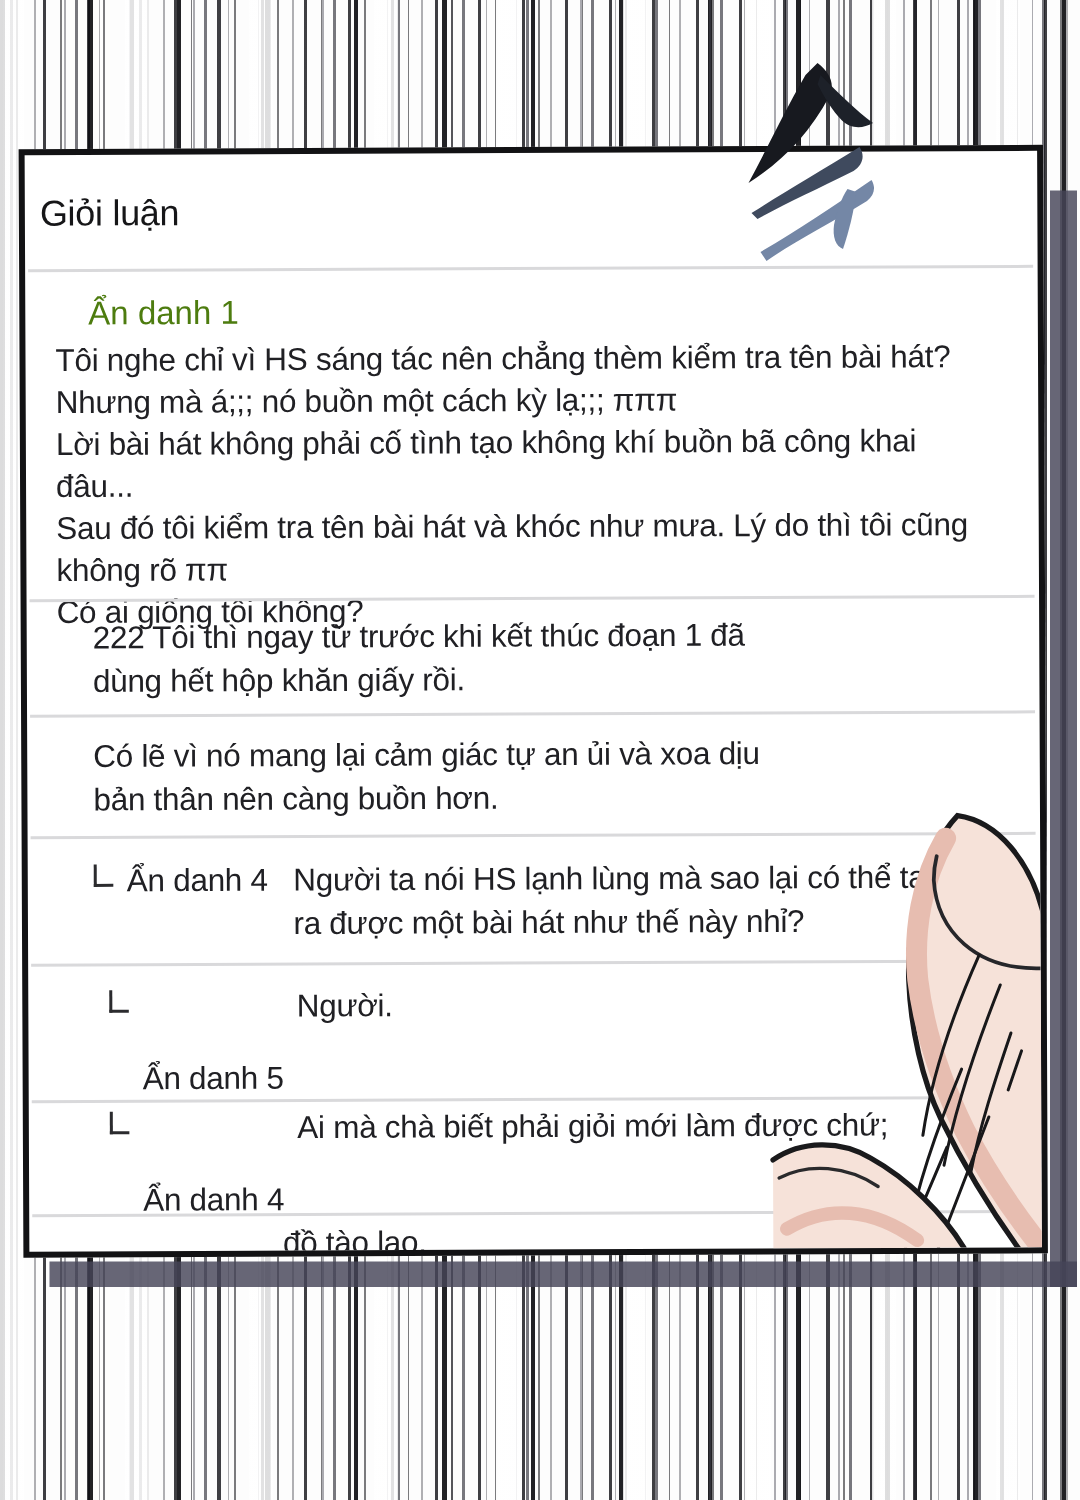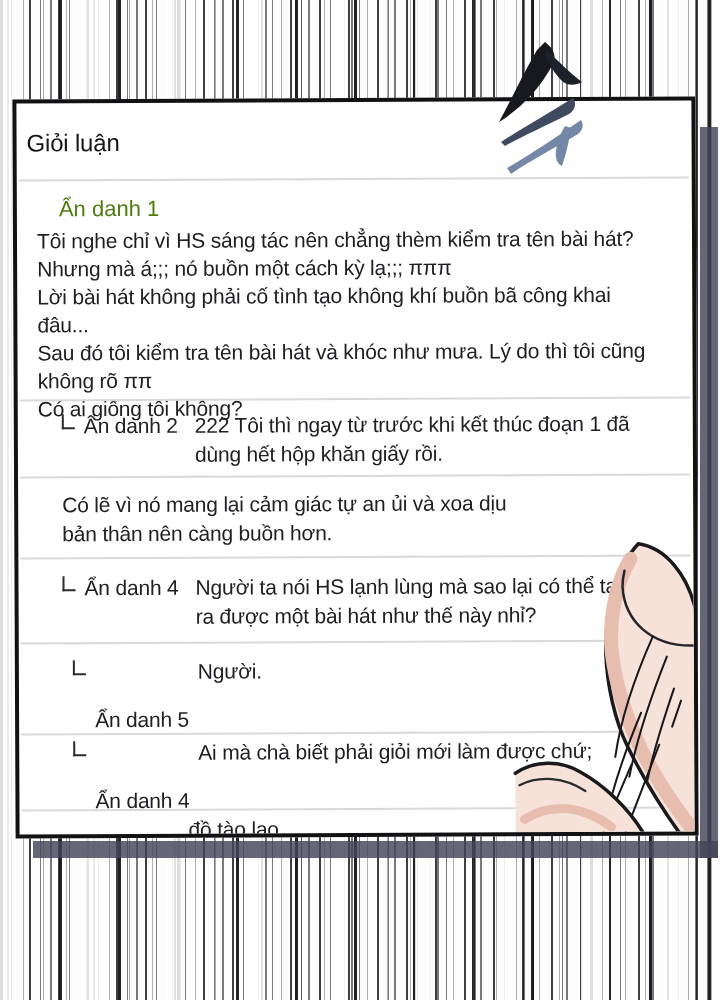--- a/index.html
+++ b/index.html
@@ -62,24 +62,20 @@
       <div>Nhưng mà á;;; nó buồn một cách kỳ lạ;;; πππ</div>
       <div>Lời bài hát không phải cố tình tạo không khí buồn bã công khai đâu...</div>
       <div>Sau đó tôi kiểm tra tên bài hát và khóc như mưa. Lý do thì tôi cũng</div>
       <div>không rõ ππ</div>
       <div>Có ai giống tôi không?</div>
     </div>
   </div>
 
   <div class="divider d2"></div>
   <div class="reply r1">
-    <span class="name">
-        <span class="branch"></span>
-        <span>Ẩn danh 2</span>
-      </span>
     <span class="txt">
       <div>222 Tôi thì ngay từ trước khi kết thúc đoạn 1 đã</div>
       <div>dùng hết hộp khăn giấy rồi.</div>
     </span>
   </div>
 
   <div class="divider d3"></div>
   <div class="reply r2">
     <span class="txt">
       <div>Có lẽ vì nó mang lại cảm giác tự an ủi và xoa dịu</div>

